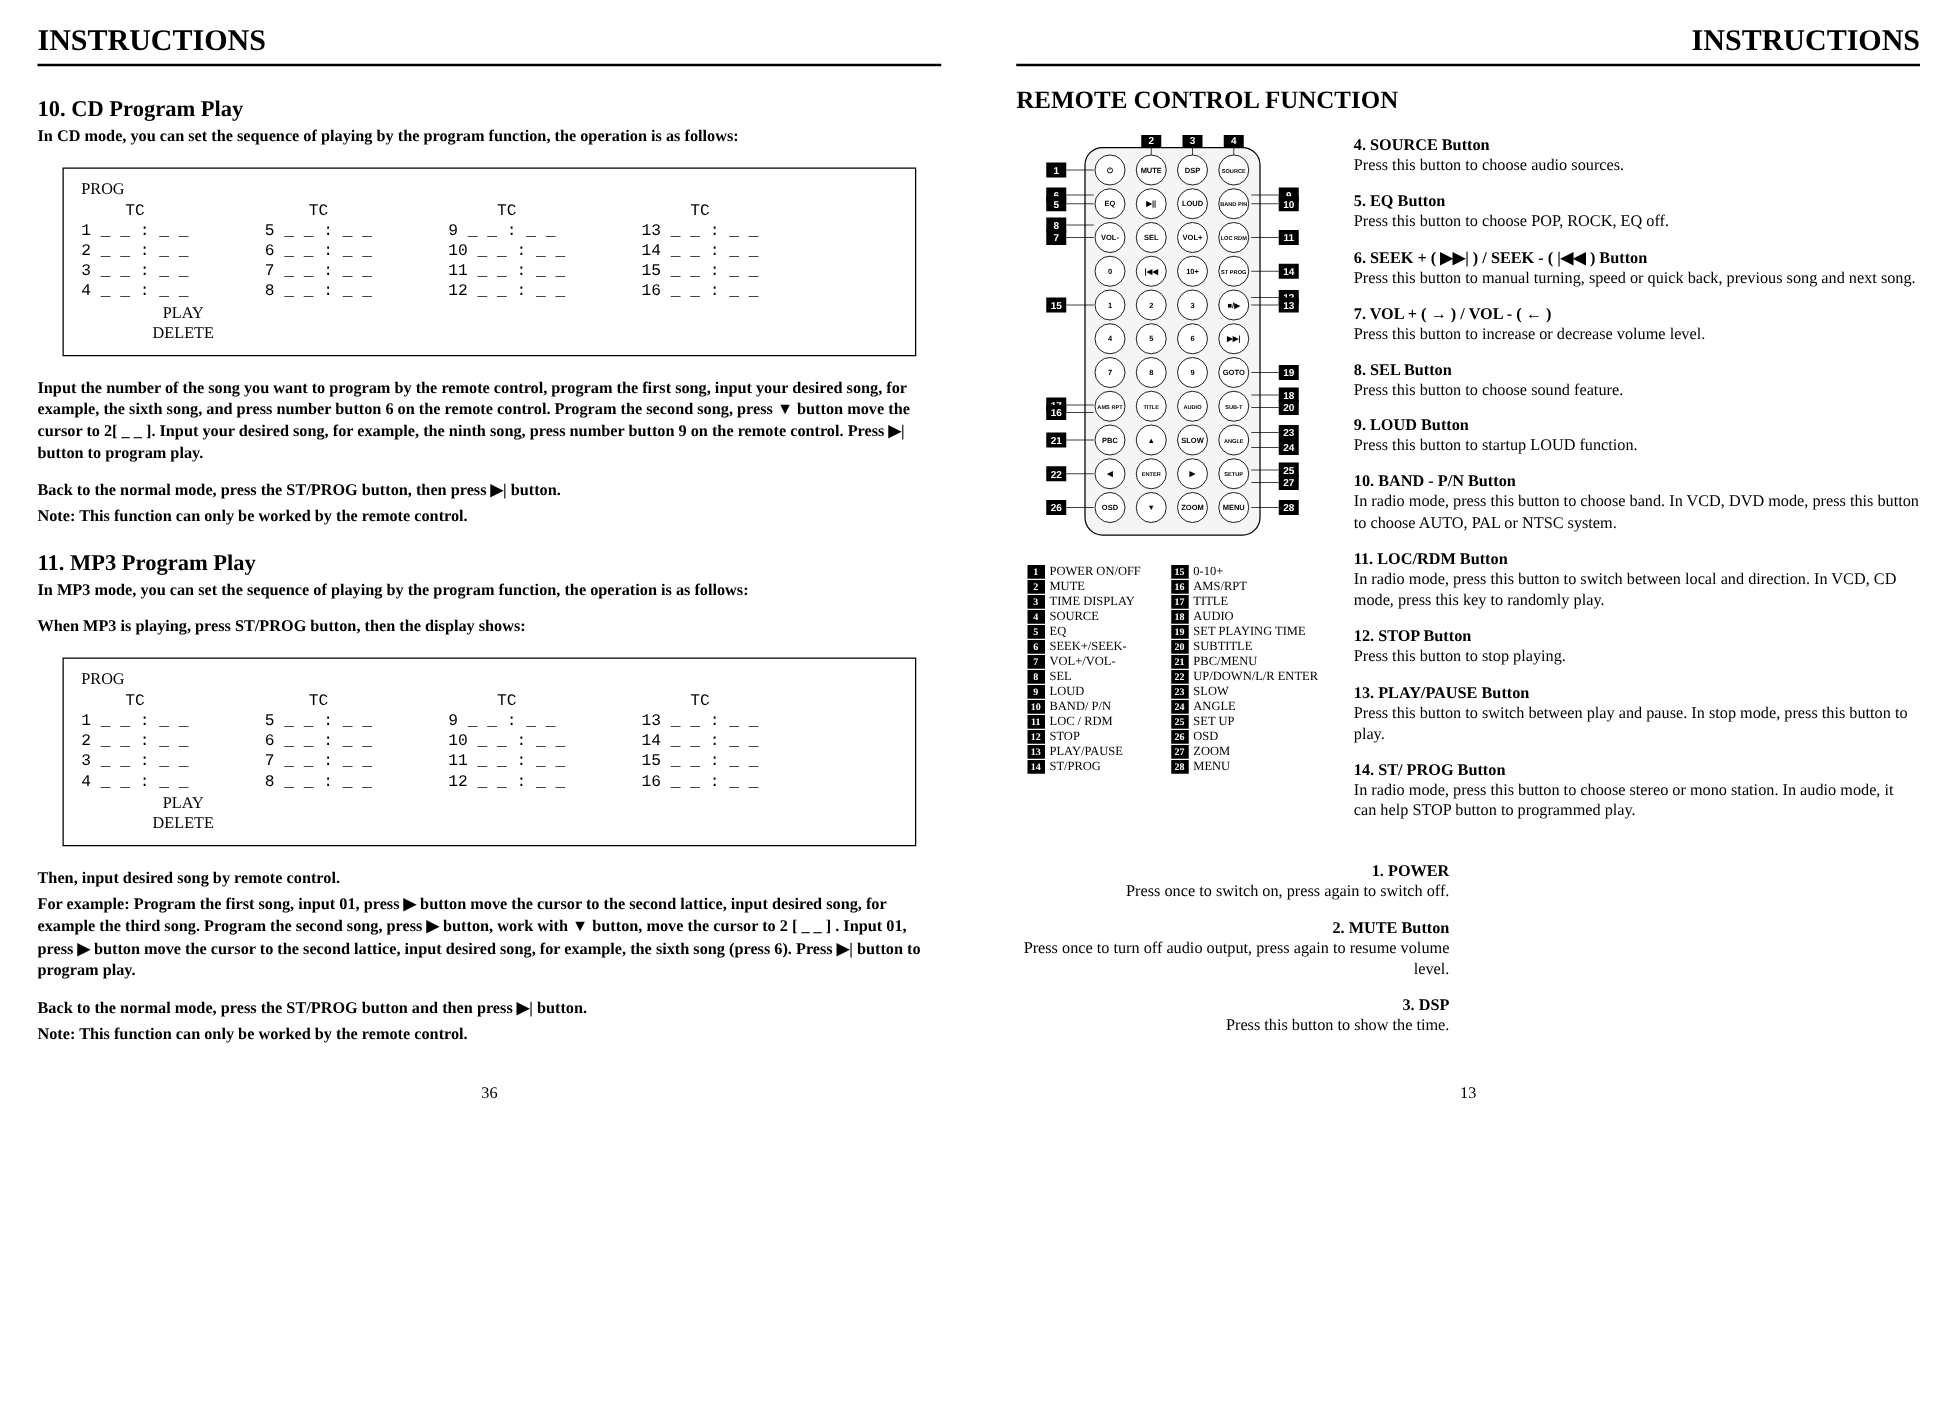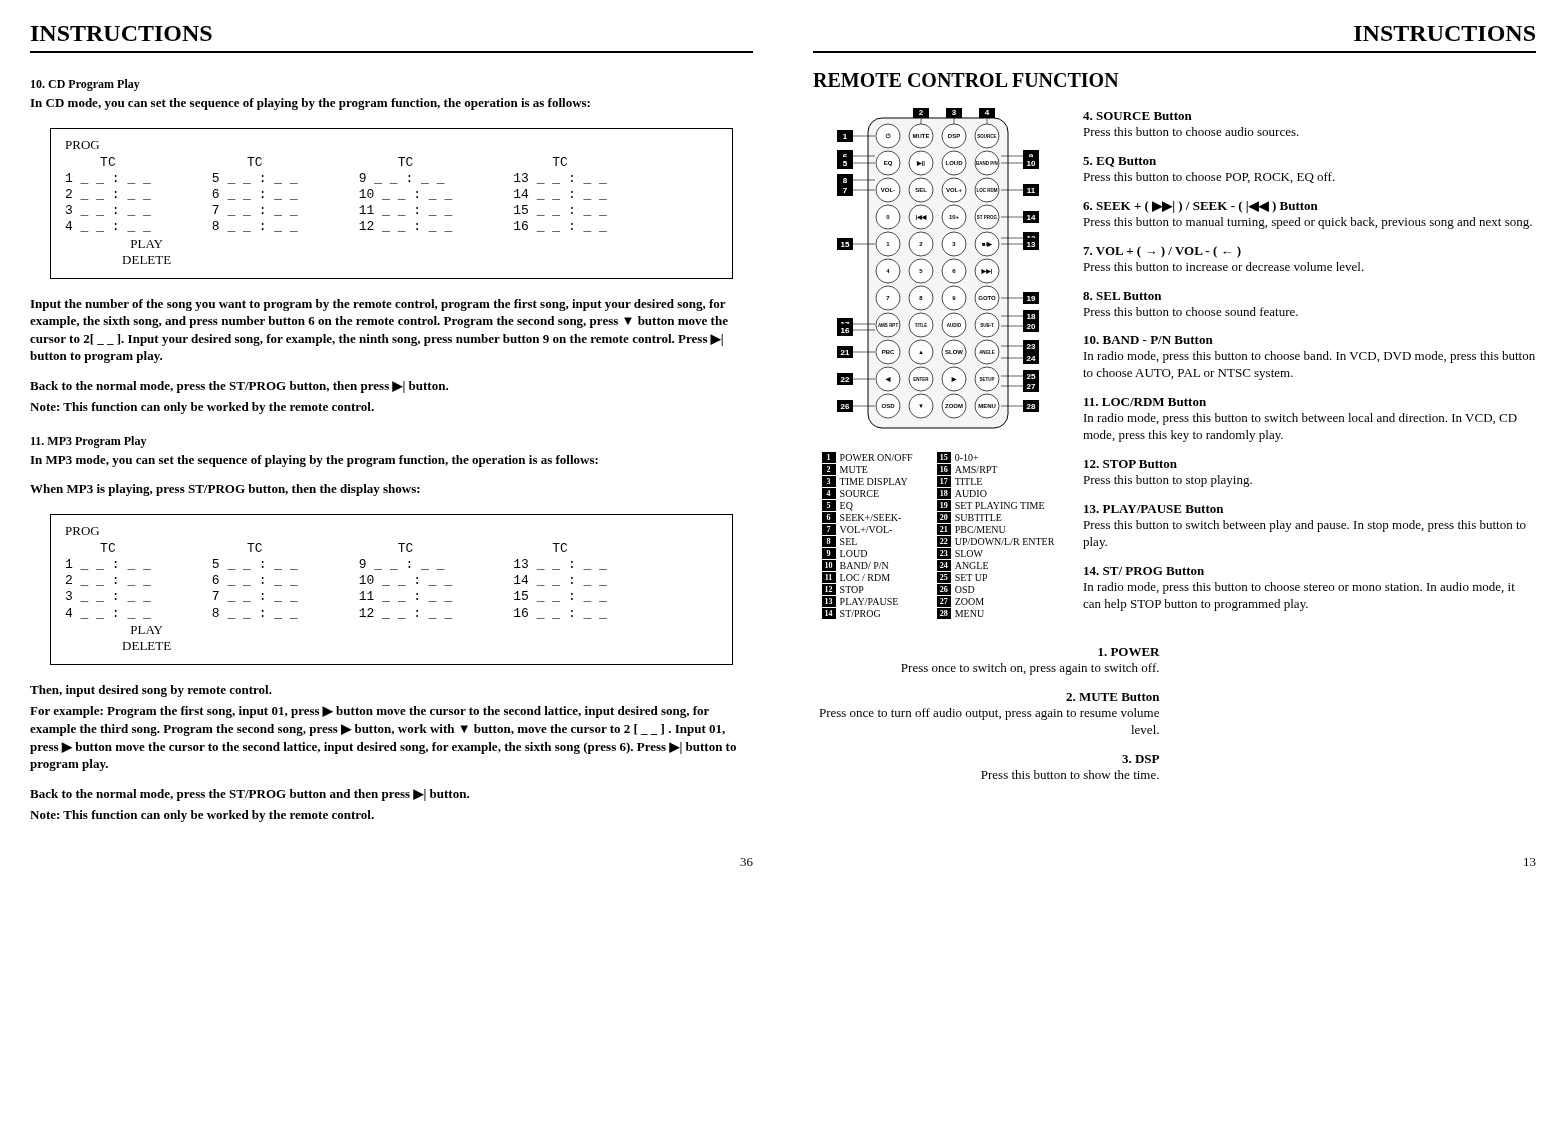--- a/index.html
+++ b/index.html
@@ -17,38 +17,38 @@
     flex-direction: column;
   }
   .page-header {
     font-size: 24px;
     font-weight: bold;
     border-bottom: 2px solid #000;
     padding-bottom: 4px;
     margin-bottom: 16px;
   }
   .page-header.right { text-align: right; }
-  .section-title { font-weight: bold; font-size: 12px; margin-top: 8px; }
+  .section-title { font-weight: bold; font-size: 18px; margin-top: 8px; }
   .body-text { font-size: 13px; line-height: 1.35; margin: 2px 0 10px 0; font-weight: bold; }
   .prog-box {
     border: 1px solid #000;
     margin: 6px 20px 14px 20px;
     padding: 8px 14px 10px 14px;
     font-family: 'Courier New', monospace;
     font-size: 13px;
   }
   .prog-title { font-family: Georgia, serif; font-size: 13px; margin-bottom: 2px; }
   .prog-cols { display: flex; gap: 61px; }
   .prog-col { display: flex; flex-direction: column; }
   .prog-col .tc { text-align: center; margin-bottom: 1px; }
   .prog-col .row { white-space: nowrap; line-height: 1.25; }
   .prog-footer { display: flex; flex-direction: column; }
   .prog-footer .sp1 { width: 25%; }
   .prog-footer .lbl { width: 25%; text-align: center; font-family: Georgia, serif; }
-  .page-num { text-align: right; font-size: 13px; margin-top: auto; padding-top: 20px; }
+  .page-num { text-align: center; font-size: 13px; margin-top: auto; padding-top: 20px; }
   .remote-title { font-size: 20px; font-weight: bold; margin-bottom: 16px; }
   .remote-top { display: flex; gap: 20px; }
   .remote-diagram {
     width: 250px;
     display: flex;
     flex-direction: column;
     align-items: center;
   }
   .remote-svg { width: 250px; }
   .legend-cols { display: flex; gap: 24px; margin-top: 14px; font-size: 10px; }
@@ -493,20 +493,24 @@
         </div>
         <div class="item">
           <div class="t">7. VOL + (  → ) / VOL - (  ←  )</div>
           <div class="d">Press this button to increase or decrease volume level.</div>
         </div>
         <div class="item">
           <div class="t">8. SEL Button</div>
           <div class="d">Press this button to choose sound feature.</div>
         </div>
         <div class="item">
+          <div class="t">9. LOUD Button</div>
+          <div class="d">Press this button to startup LOUD function.</div>
+        </div>
+        <div class="item">
           <div class="t">10. BAND - P/N Button</div>
           <div class="d">In radio mode, press this button to choose band. In VCD, DVD mode, press this button to choose AUTO, PAL or NTSC system.</div>
         </div>
         <div class="item">
           <div class="t">11. LOC/RDM Button</div>
           <div class="d">In radio mode, press this button to switch between local and direction. In VCD, CD mode, press this key to randomly play.</div>
         </div>
         <div class="item">
           <div class="t">12. STOP Button</div>
           <div class="d">Press this button to stop playing.</div>

